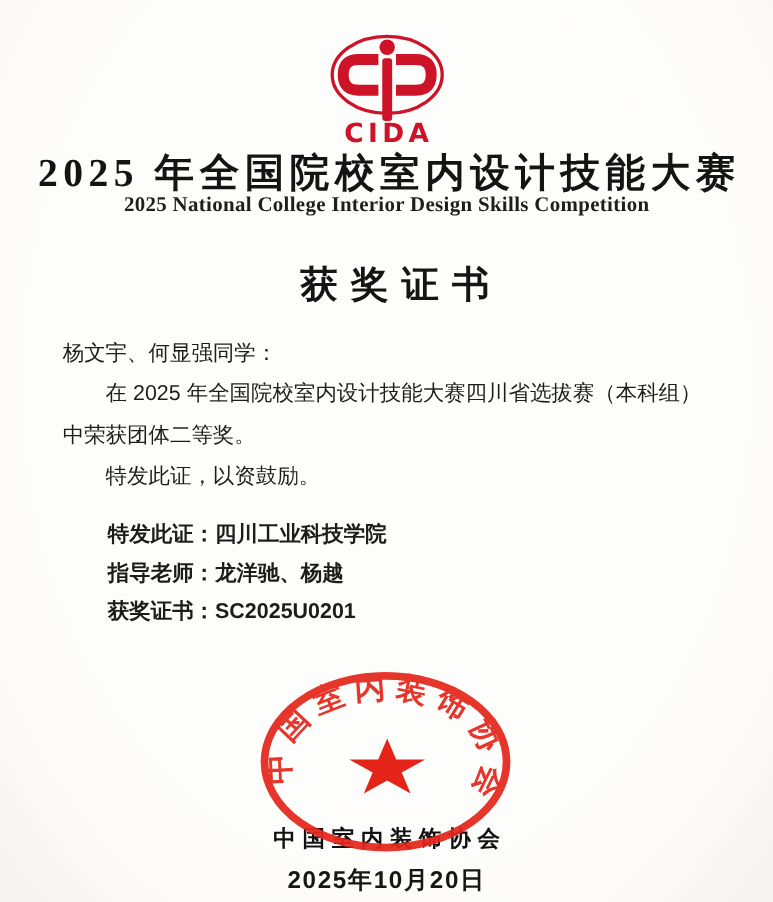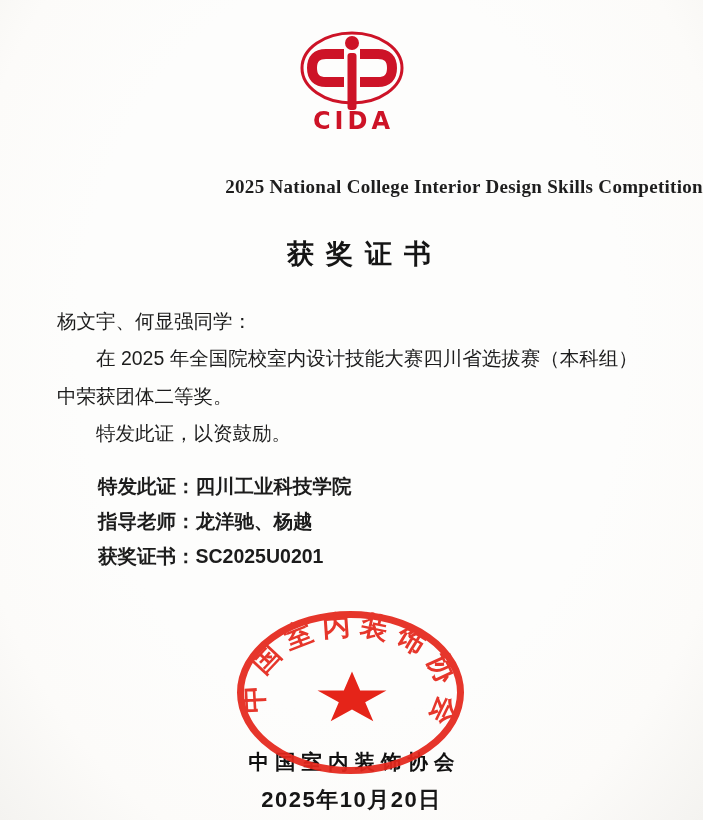--- a/index.html
+++ b/index.html
@@ -49,34 +49,34 @@
     font-weight: bold;
     font-size: 36px;
     letter-spacing: 5px;
     padding-left: 5px;
     color: #141414;
     white-space: nowrap;
   }
   .title-en {
     position: absolute;
     top: 176px; left: 0; right: 0;
-    text-align: right;
+    text-align: center;
     font-family: "Liberation Serif", "DejaVu Serif", serif;
     font-weight: bold;
     font-size: 19px;
     letter-spacing: 0.3px;
     color: #1e1e1e;
     white-space: nowrap;
   }
   .cert-title {
     position: absolute;
     top: 236px; left: 0; right: 0;
     text-align: center;
     font-weight: bold;
-    font-size: 27px;
+    font-size: 34px;
     letter-spacing: 12px;
     padding-left: 12px;
     color: #151515;
     white-space: nowrap;
     margin-left: 15px;
   }
   
   .body-text {
     position: absolute;
     top: 303px; left: 57px; right: 48px;
@@ -147,20 +147,21 @@
     <svg class="logo-mark" width="124" height="82" viewBox="0 0 124 82" aria-hidden="true">
       <ellipse class="thin-ellipse" cx="62" cy="40" rx="50" ry="35"></ellipse>
       <path class="letterform" d="M54 26 H36 Q22 26 22 40 Q22 54 36 54 H54"></path>
       <path class="letterform" d="M70 26 H88 Q102 26 102 40 Q102 54 88 54 H70"></path>
       <circle class="solid" cx="62" cy="15" r="7"></circle>
       <rect class="solid" x="57.5" y="25" width="9" height="57" rx="3"></rect>
     </svg>
     <div class="logo-acronym">CIDA</div>
   </div>
 
+  <div class="title-cn">2025 年全国院校室内设计技能大赛</div>
   <div class="title-en">2025 National College Interior Design Skills Competition</div>
   <div class="cert-title">获奖证书</div>
 
   <div class="body-text">
     <div class="line">杨文宇、何显强同学：</div>
     <div class="line indent">在 2025 年全国院校室内设计技能大赛四川省选拔赛（本科组）</div>
     <div class="line">中荣获团体二等奖。</div>
     <div class="line indent">特发此证，以资鼓励。</div>
   </div>
 

